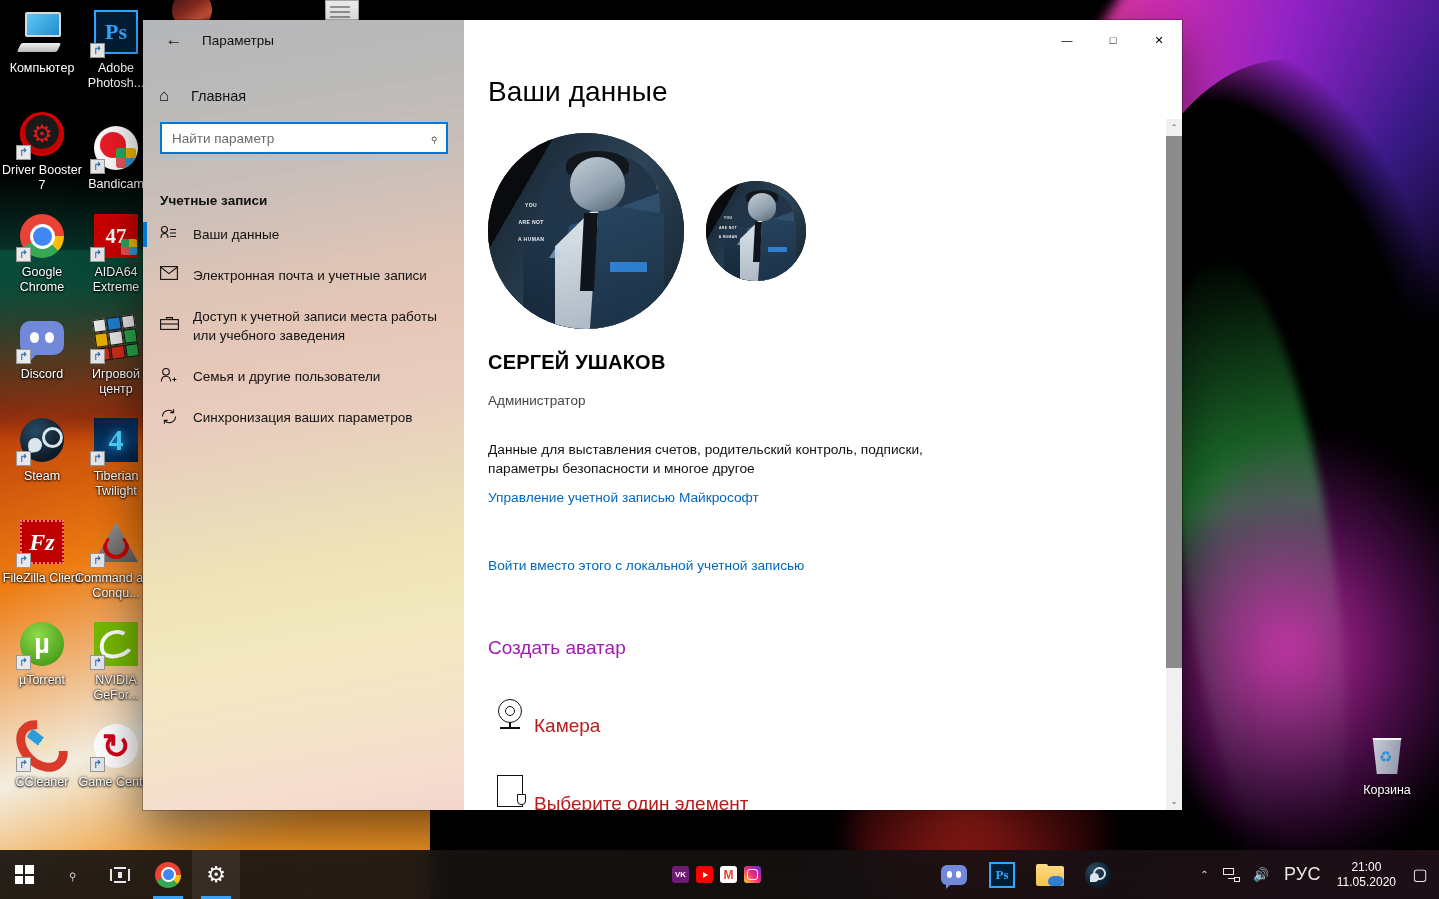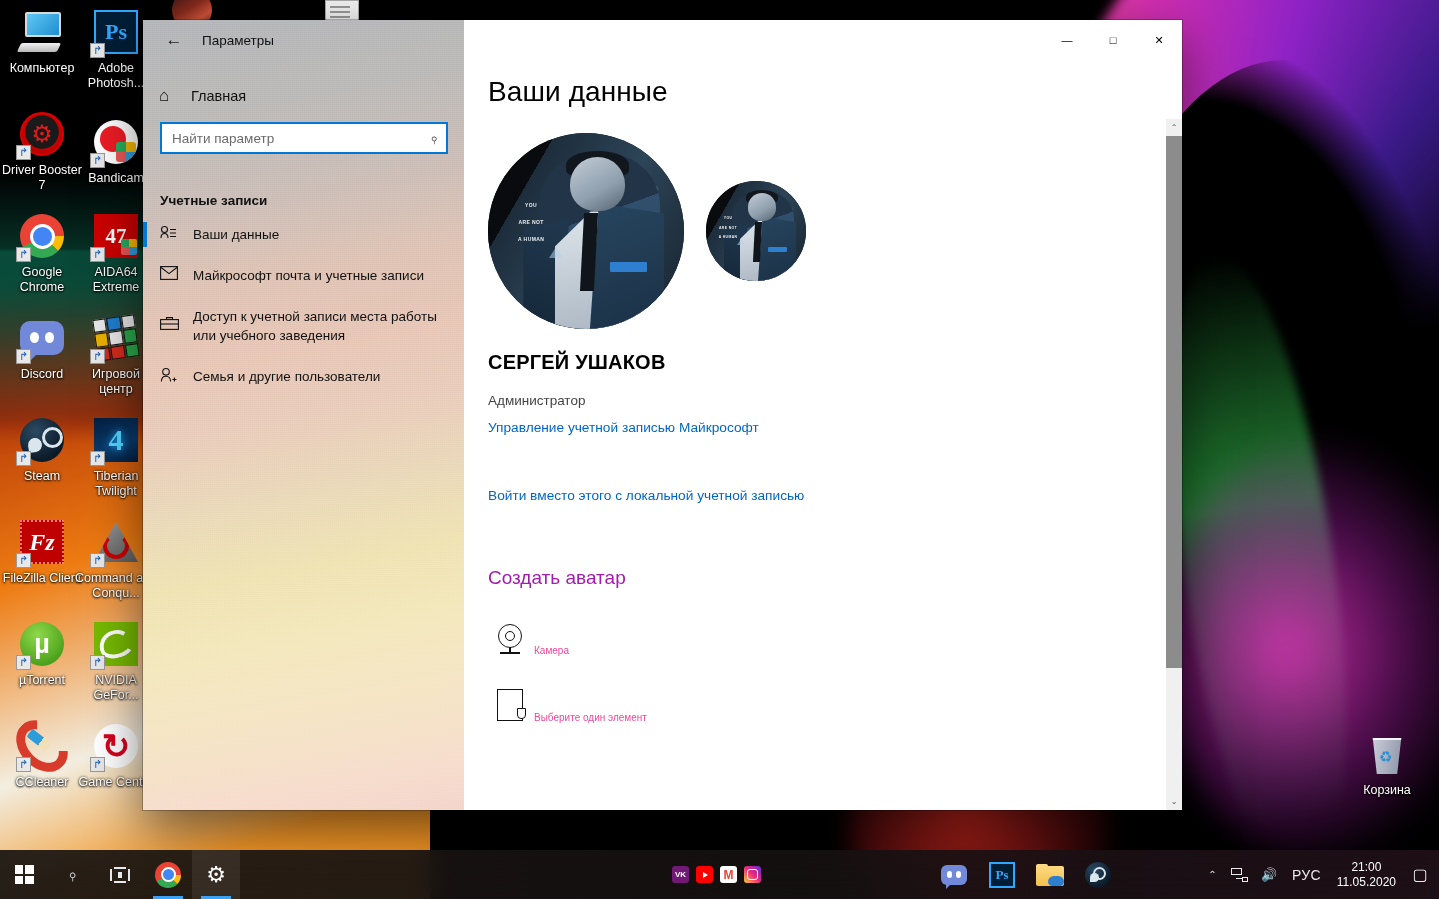--- a/index.html
+++ b/index.html
@@ -390,21 +390,21 @@
   .user-role { font-size:13.5px; color:#444; margin-top:19px; }
 
   .desc { font-size:13.7px; color:#111; line-height:19px; margin-top:32px; max-width:470px; }
   .link { font-size:13.7px; color:#0067c0; margin-top:12px; display:inline-block; cursor:default; }
   .link-local { margin-top:52px; }
 
   h2.sec-h { font-size:19px; font-weight:400; color:#a21caf; margin-top:63px; }
 
   .opt-row { display:flex; align-items:center; margin-top:30px; cursor:default; }
   .opt-row .oic { width:44px; flex:none; display:flex; align-items:center; justify-content:center; }
-  .opt-row .otx { font-size:10px; color:#ec4899; margin-left:2px;margin-top:26px; }
+  .opt-row .otx { font-size:19px; color:#b91c1c; margin-left:2px;margin-top:26px; }
 
   .cam-ic { width:28px; height:28px; position:relative; }
   .cam-ic .c1 { position:absolute; left:2px; top:0; width:24px; height:24px;
     border:1.6px solid #111; border-radius:50%; }
   .cam-ic .c2 { position:absolute; left:9px; top:7px; width:10px; height:10px;
     border:1.6px solid #111; border-radius:50%; }
   .cam-ic .base { position:absolute; left:4px; bottom:-2px; width:20px; height:1.6px; background:#111; }
   .cam-ic .stand { position:absolute; left:13px; bottom:0; width:1.6px; height:5px; background:#111; }
 
   .file-ic { width:26px; height:32px; border:1.6px solid #111; position:relative; background:#fff; }
@@ -500,21 +500,21 @@
   .tray { position:relative; z-index:2; margin-left:auto; display:flex; align-items:center;
     height:49px; padding-right:4px; }
   .tray-btn { height:49px; display:flex; align-items:center; justify-content:center;
     padding:0 7px; color:#e9e9e9; font-size:13px; cursor:default; }
   .tray-chev { font-size:10px; }
   .tray-net { width:17px; height:15px; position:relative; }
   .tray-net i { position:absolute; border:1.4px solid #e9e9e9; }
   .tray-net .m { left:0; top:1px; width:11px; height:7px; }
   .tray-net .s { right:0; bottom:0px; width:6px; height:5px; }
   .tray-net .w { left:5px; bottom:3px; width:6px; height:0; border-width:0 0 1.4px 0; }
-  .tray-lang { font-size:14px; letter-spacing:0.3px; }
+  .tray-lang { font-size:18px; letter-spacing:0.3px; }
   .clock { display:flex; flex-direction:column; align-items:center; justify-content:center;
     height:49px; padding:0 9px; color:#fff; font-size:12px; line-height:15px; cursor:default; }
   .notif { width:30px; height:49px; display:flex; align-items:center; justify-content:center;
     color:#e9e9e9; font-size:16px; cursor:default; }
 </style>
 </head>
 <body>
 
 <div id="desktop">
   <div class="wp-layer wp-left"></div>
@@ -561,21 +561,21 @@
     </div>
   <div class="lbl">Adobe Photosh...</div>
 </div>
 <div class="desk-icon" style="left:0px; top:110px;">
   <div class="glyph">
       <div class="ic-db">⚙</div>
       <div class="shortcut-badge"></div>
     </div>
   <div class="lbl">Driver Booster 7</div>
 </div>
-<div class="desk-icon" style="left:74px; top:118px;">
+<div class="desk-icon" style="left:74px; top:124px;">
   <div class="glyph">
       <div class="ic-bandi"></div>
       <div class="shortcut-badge"></div>
     </div>
   <div class="lbl">Bandicam</div>
 </div>
 <div class="desk-icon" style="left:0px; top:212px;">
   <div class="glyph">
       <div class="ic-chrome"></div>
       <div class="shortcut-badge"></div>
@@ -733,21 +733,21 @@
           <div class="ntx">Ваши данные</div>
         </div>
 
         <div class="nav-item">
           <div class="nic">
             <svg width="18" height="14" viewBox="0 0 18 14">
                 <rect x="0.6" y="0.6" width="16.8" height="12.8" fill="none" stroke="#111" stroke-width="1.1"></rect>
                 <path d="M0.8 1.2 9 7.6l8.2-6.4" fill="none" stroke="#111" stroke-width="1.1"></path>
               </svg>
           </div>
-          <div class="ntx">Майкрософт почта и учетные записи</div>
+          <div class="ntx">Электронная почта и учетные записи</div>
         </div>
 
 
         <div class="nav-item">
           <div class="nic" style="padding-top:9px">
             <svg width="19" height="14" viewBox="0 0 19 14">
                 <rect x="0.6" y="3.6" width="17.8" height="9.8" fill="none" stroke="#111" stroke-width="1.1"></rect>
                 <path d="M6.5 3.5V1.6h6v1.9" fill="none" stroke="#111" stroke-width="1.1"></path>
                 <path d="M0.8 8h17.4" stroke="#111" stroke-width="1.1"></path>
               </svg>
@@ -759,20 +759,30 @@
           <div class="nic">
             <svg width="18" height="17" viewBox="0 0 18 17">
                 <circle cx="6" cy="4.8" r="3.3" fill="none" stroke="#111" stroke-width="1.1"></circle>
                 <path d="M1.4 14.5c0-3.4 2-5.3 4.6-5.3s4.6 1.9 4.6 5.3" fill="none" stroke="#111" stroke-width="1.1"></path>
                 <path d="M12.4 12.5h4M14.4 10.5v4" stroke="#111" stroke-width="1.1"></path>
               </svg>
           </div>
           <div class="ntx">Семья и другие пользователи</div>
         </div>
 
+        <div class="nav-item">
+          <div class="nic">
+            <svg width="18" height="17" viewBox="0 0 18 17">
+                <path d="M2.5 8.5a6.2 6.2 0 0 1 10.8-4.1" fill="none" stroke="#111" stroke-width="1.1"></path>
+                <path d="M15.5 8.5a6.2 6.2 0 0 1-10.8 4.1" fill="none" stroke="#111" stroke-width="1.1"></path>
+                <path d="M13.6 1.3v3.3h-3.3M4.4 15.7v-3.3h3.3" fill="none" stroke="#111" stroke-width="1.1"></path>
+              </svg>
+          </div>
+          <div class="ntx">Синхронизация ваших параметров</div>
+        </div>
 
       </div>
     </div>
 
     <div id="content">
       <div class="content-scroll">
         <h1 class="page-title">Ваши данные</h1>
 
         <div class="avatars">
           <div class="avatar-big">
@@ -813,20 +823,21 @@
                 <b>ARE NOT</b>
                 <b>A HUMAN</b>
               </div>
             </div>
           </div>
         </div>
 
         <div class="user-name">СЕРГЕЙ УШАКОВ</div>
         <div class="user-role">Администратор</div>
 
+        <div class="desc">Данные для выставления счетов, родительский контроль, подписки, параметры безопасности и многое другое</div>
         <a class="link">Управление учетной записью Майкрософт</a>
         <br>
         <a class="link link-local">Войти вместо этого с локальной учетной записью</a>
 
         <h2 class="sec-h">Создать аватар</h2>
 
         <div class="opt-row">
           <div class="oic">
             <div class="cam-ic">
                 <div class="c1"></div>

